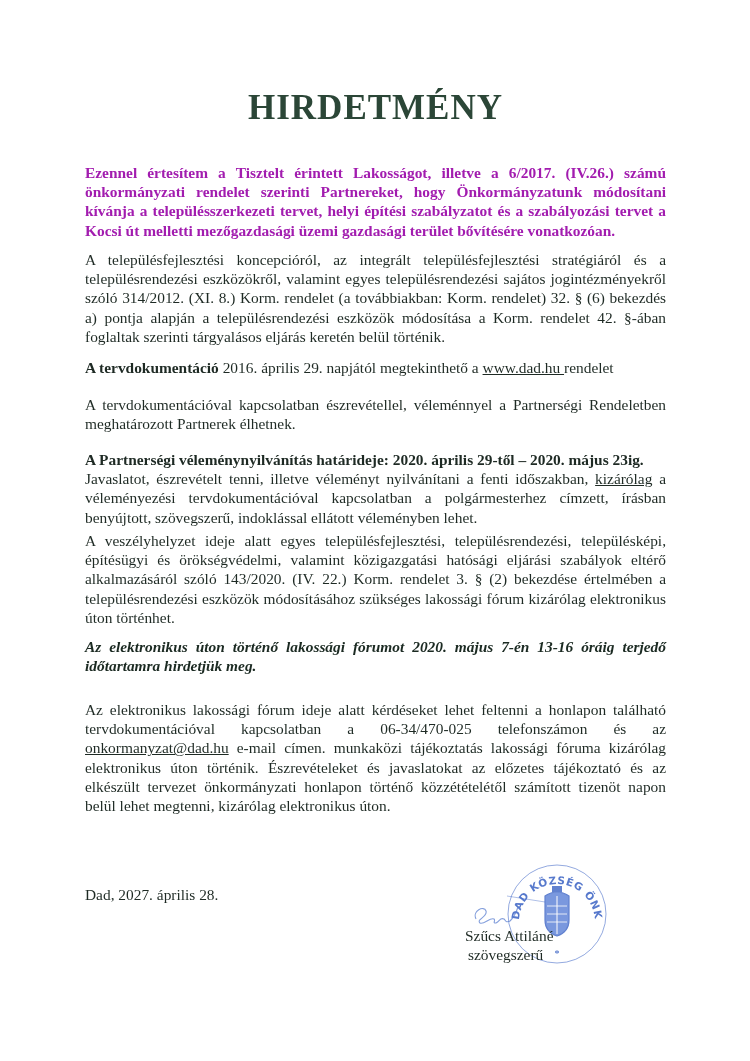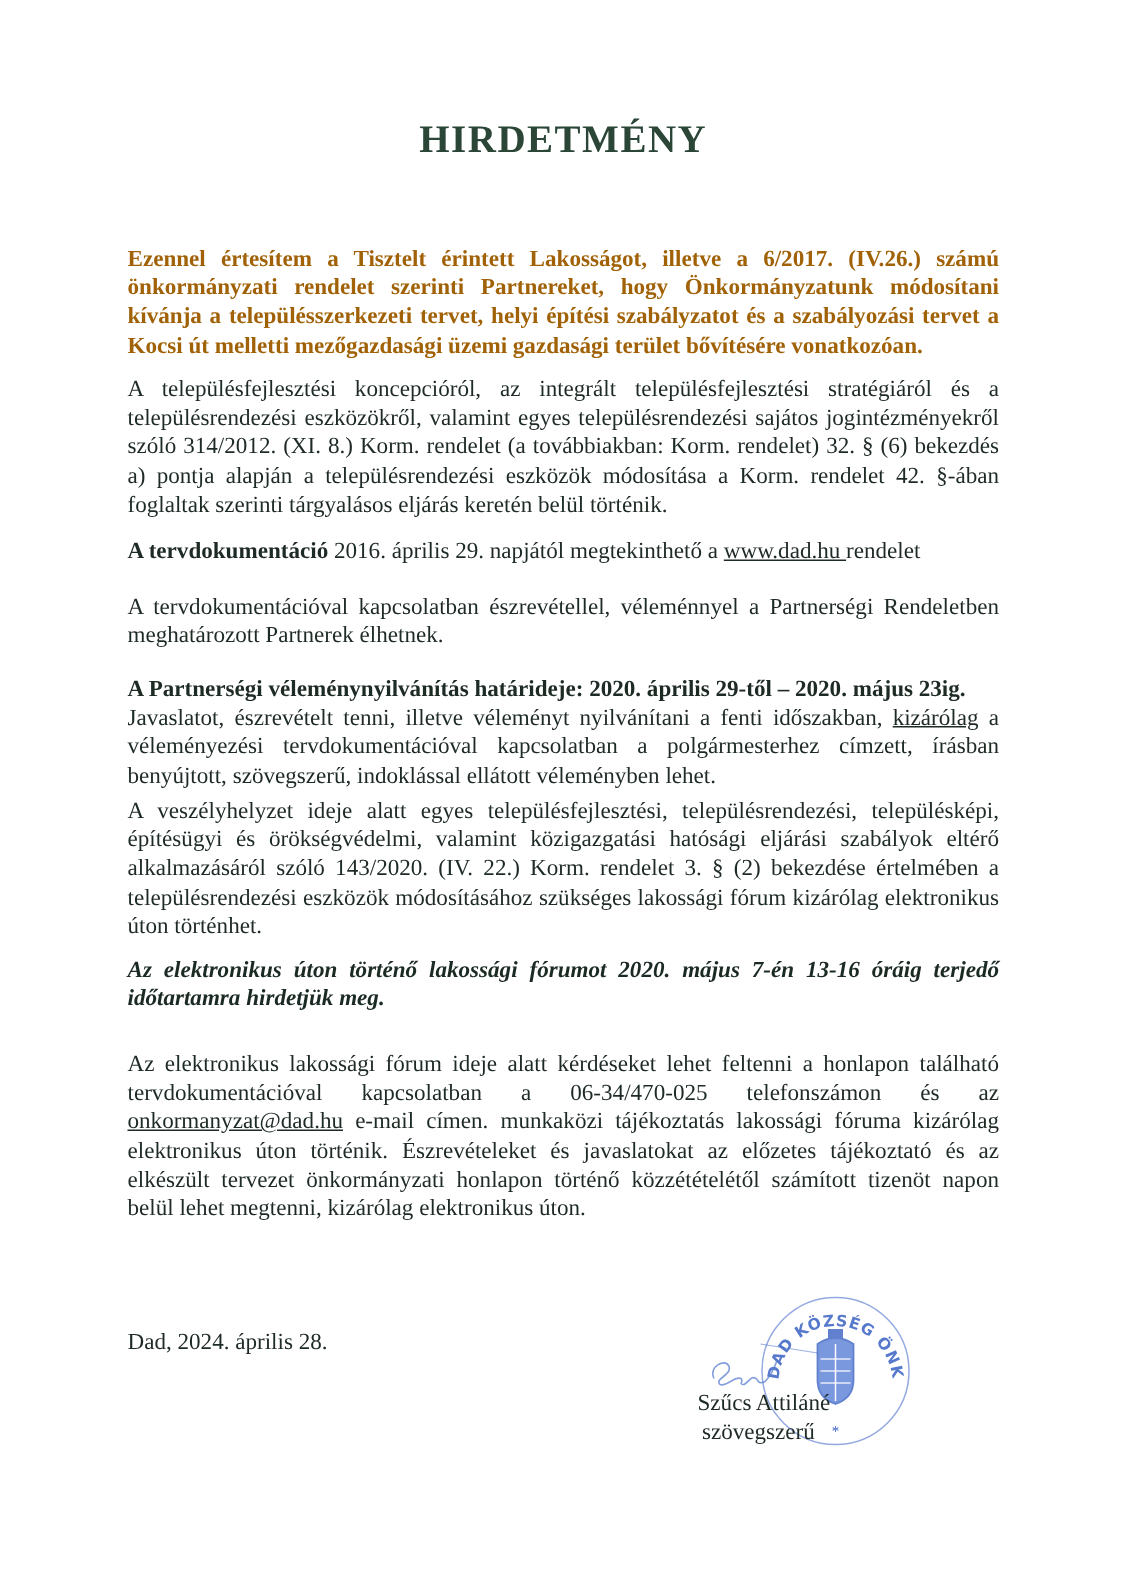--- a/index.html
+++ b/index.html
@@ -17,43 +17,43 @@
   }
   .page {
     position: absolute;
     left: 85px;
     top: 0;
     width: 581px;
   }
   .title {
     position: absolute;
     left: 0;
-    top: 73px;
+    top: 88px;
     width: 581px;
     text-align: center;
-    font-size: 26px;
+    font-size: 35px;
     font-weight: bold;
     color: #2b4637;
     letter-spacing: 1px;
     margin: 0;
     line-height: 40px;
   }
   .para {
     position: absolute;
     left: 0;
     width: 581px;
     font-size: 15.4px;
     line-height: 19.2px;
     text-align: justify;
     margin: 0;
   }
   .bold { font-weight: bold; }
   .u { text-decoration: underline; font-family: Liberation Serif, serif; }
   a.u { color: inherit; }
-  #p-intro { top: 163px; font-weight: bold; color: #a16207; }
+  #p-intro { top: 163px; font-weight: bold; color: #a21caf; }
   #p-legal { top: 250px; }
   #p-docs { top: 358px; text-align: left; }
   #p-partners { top: 395px; }
   #p-deadline { top: 450px; }
   #p-emergency { top: 531px; }
   #p-forum { top: 637px; font-weight: bold; color: #1b2a22; font-style: italic; }
   #p-electronic { top: 688px; margin-top: 12px; }
   #p-dateline {
     top: 885px;
     text-align: left;
@@ -98,21 +98,21 @@
   <p class="para" id="p-partners">A tervdokumentációval kapcsolatban észrevétellel, véleménnyel a Partnerségi Rendeletben meghatározott Partnerek élhetnek.</p>
 
   <p class="para" id="p-deadline"><span class="bold" style="display:block;text-align:left;">A Partnerségi véleménynyilvánítás határideje: 2020. április 29-től – 2020. május 23ig.</span><span>Javaslatot, észrevételt tenni, illetve véleményt nyilvánítani a fenti időszakban, </span><span class="u">kizárólag</span><span> a véleményezési tervdokumentációval kapcsolatban a polgármesterhez címzett, írásban benyújtott, szövegszerű, indoklással ellátott véleményben lehet.</span></p>
 
   <p class="para" id="p-emergency">A veszélyhelyzet ideje alatt egyes településfejlesztési, településrendezési, településképi, építésügyi és örökségvédelmi, valamint közigazgatási hatósági eljárási szabályok eltérő alkalmazásáról szóló  143/2020. (IV. 22.) Korm. rendelet 3. § (2) bekezdése értelmében a településrendezési eszközök módosításához szükséges lakossági fórum kizárólag elektronikus úton történhet.</p>
 
   <p class="para" id="p-forum">Az elektronikus úton történő lakossági fórumot 2020. május 7-én 13-16 óráig terjedő időtartamra hirdetjük meg.</p>
 
   <p class="para" id="p-electronic"><span> Az elektronikus lakossági fórum ideje alatt  kérdéseket lehet feltenni a honlapon található tervdokumentációval kapcsolatban a 06-34/470-025 telefonszámon és az </span><a class="u">onkormanyzat@dad.hu</a><span> e-mail címen. munkaközi tájékoztatás lakossági fóruma kizárólag elektronikus úton történik. Észrevételeket és javaslatokat az előzetes tájékoztató és az elkészült tervezet önkormányzati honlapon történő közzétételétől számított tizenöt napon belül lehet megtenni, kizárólag elektronikus úton.</span></p>
 
-  <p class="para" id="p-dateline">Dad, 2024. április 28.</p>
+  <p class="para" id="p-dateline">Dad, 2027. április 28.</p>
 </div>
 
 <svg class="stamp" viewBox="0 0 104 104">
   <defs>
     <path id="stampArc" d="M 14 60 A 38 38 0 1 1 90 60"></path>
   </defs>
   <circle cx="52" cy="52" r="49" fill="none" stroke="#3a62c4" stroke-width="1" opacity="0.55"></circle>
   <text font-family="DejaVu Sans, sans-serif" font-size="10.5" font-weight="bold" fill="#3a62c4" opacity="0.85" letter-spacing="0.6">
     <textPath href="#stampArc" startOffset="2" id="stamp-text-path">DAD KÖZSÉG ÖNKORMÁNYZATA</textPath>
   </text>

